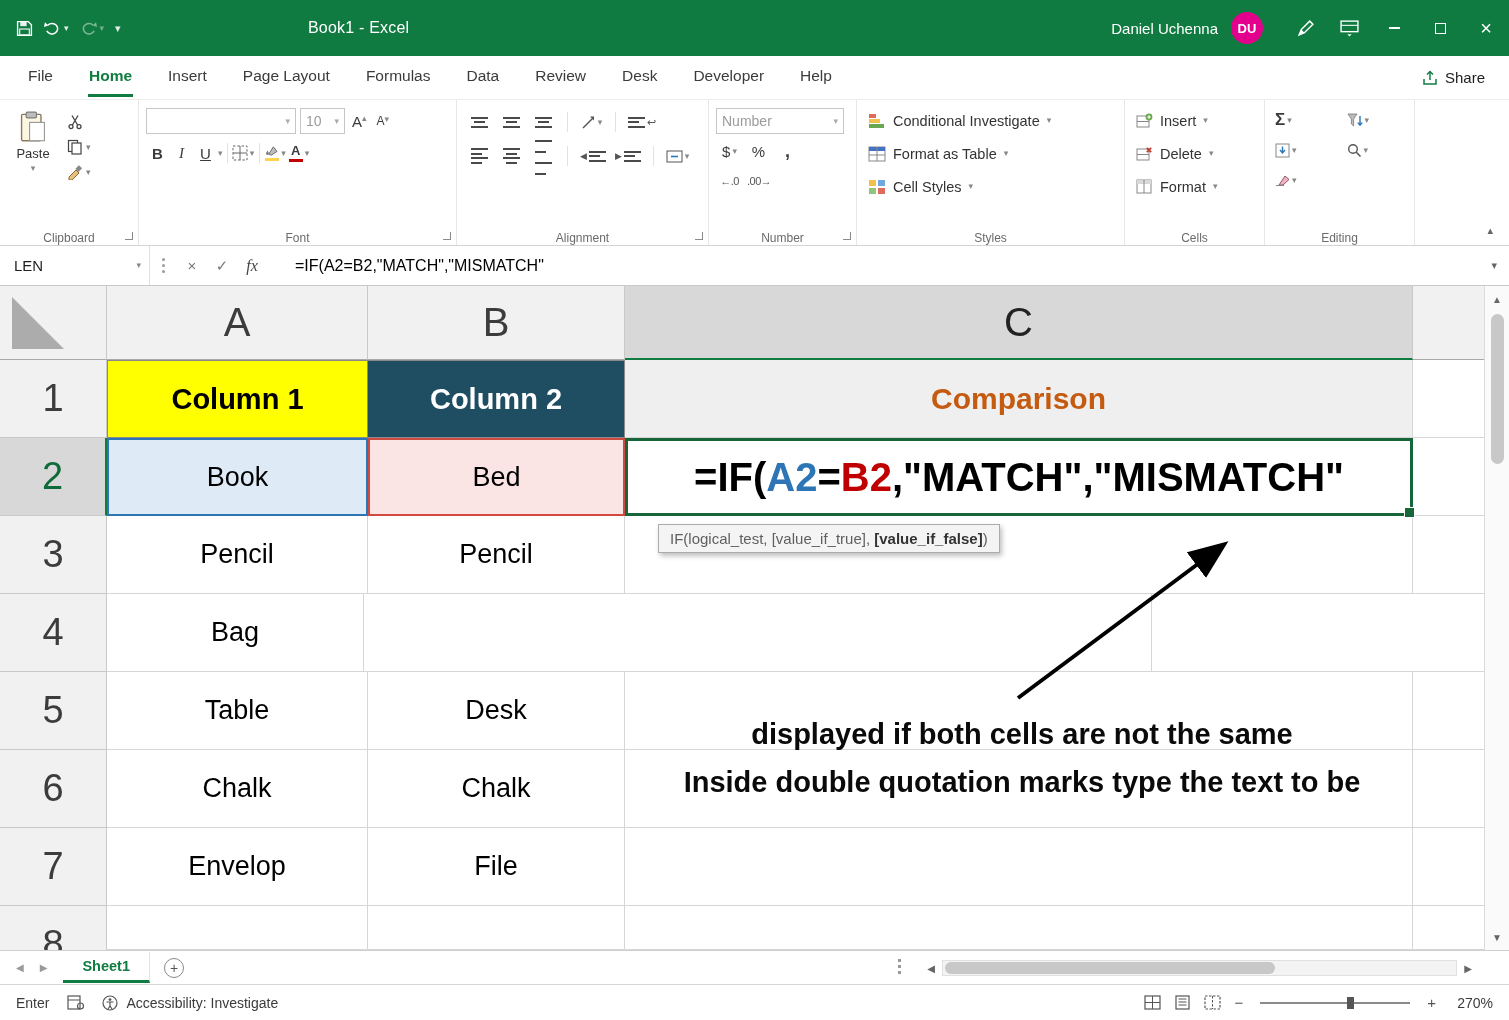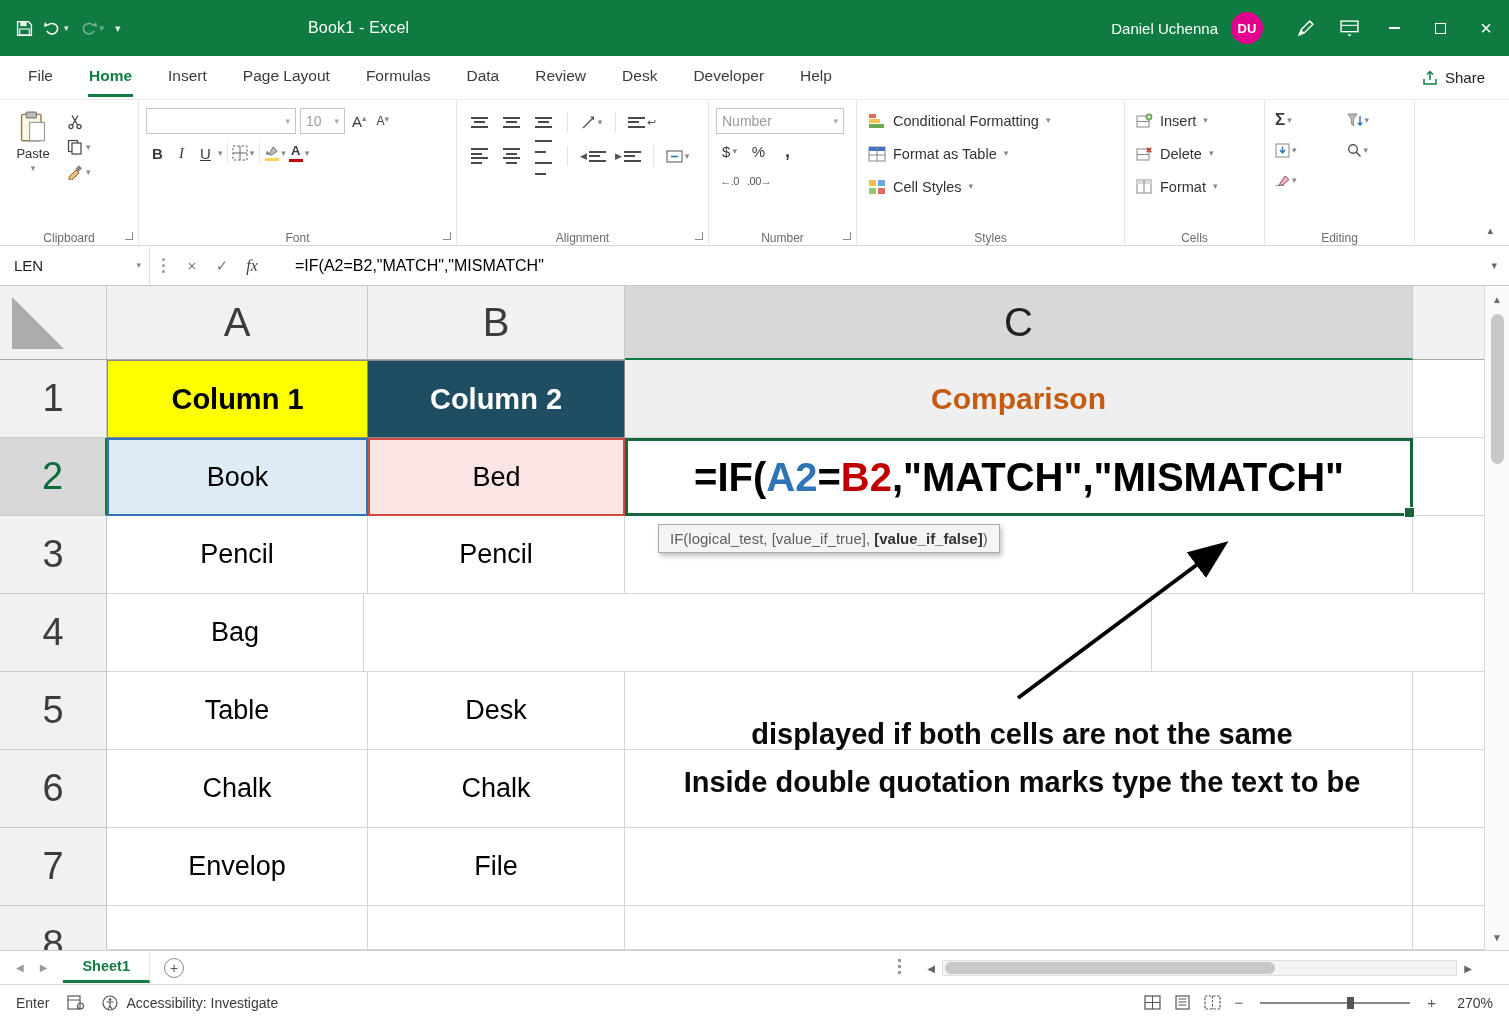--- a/index.html
+++ b/index.html
@@ -455,21 +455,21 @@
     <i class="dlg"></i>
   </div>
 
   <div class="rgroup sg listgroup">
     <div class="row3">
       <svg width="18" height="16" viewBox="0 0 18 16">
           <rect x="1" y="1" width="7" height="4" fill="#E06B5A"></rect>
           <rect x="1" y="6" width="11" height="4" fill="#F2C04D"></rect>
           <rect x="1" y="11" width="15" height="4" fill="#6AA84F"></rect>
         </svg>
-      <span>Conditional Formatting</span>
+      <span>Conditional Investigate</span>
       <i class="cv" style="color:#888;">▾</i>
     </div>
     <div class="row3">
       <svg width="18" height="16" viewBox="0 0 18 16">
           <rect x="1" y="1" width="16" height="14" fill="#fff" stroke="#888"></rect>
           <rect x="1" y="1" width="16" height="4" fill="#4472C4"></rect>
           <line x1="1" y1="9" x2="17" y2="9" stroke="#888"></line>
           <line x1="9" y1="1" x2="9" y2="15" stroke="#888"></line>
         </svg>
       <span>Format as Table</span>

